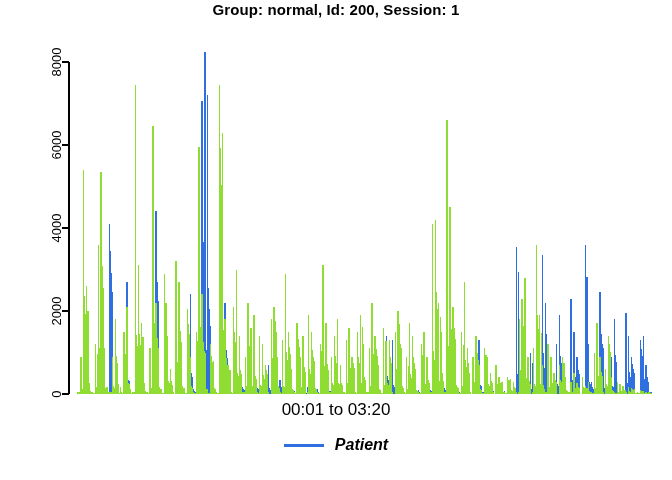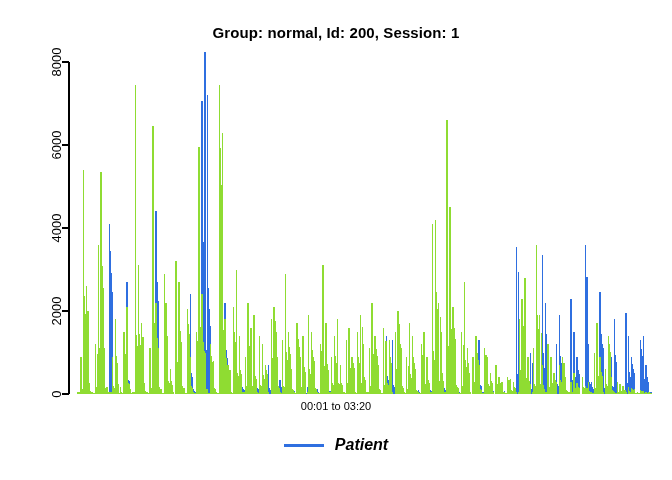--- a/index.html
+++ b/index.html
@@ -17,41 +17,41 @@
   }
   #plot-root {
     position: absolute;
     inset: 0;
     width: 672px;
     height: 480px;
   }
   #chart-title {
     position: absolute;
     left: 0;
-    top: 24px;
+    top: 1px;
     width: 672px;
     text-align: center;
     font-size: 15px;
     font-weight: bold;
     letter-spacing: 0.1px;
     color: #000000;
   }
   #plot-svg {
     position: absolute;
     left: 0;
     top: 0;
     display: block;
   }
   #xlabel {
     position: absolute;
     left: 0;
     top: 400px;
     width: 672px;
     text-align: center;
-    font-size: 11px;
+    font-size: 17px;
     color: #000000;
   }
   #legend {
     position: absolute;
     left: 0;
     top: 437px;
     width: 672px;
     display: flex;
     justify-content: center;
     align-items: center;

